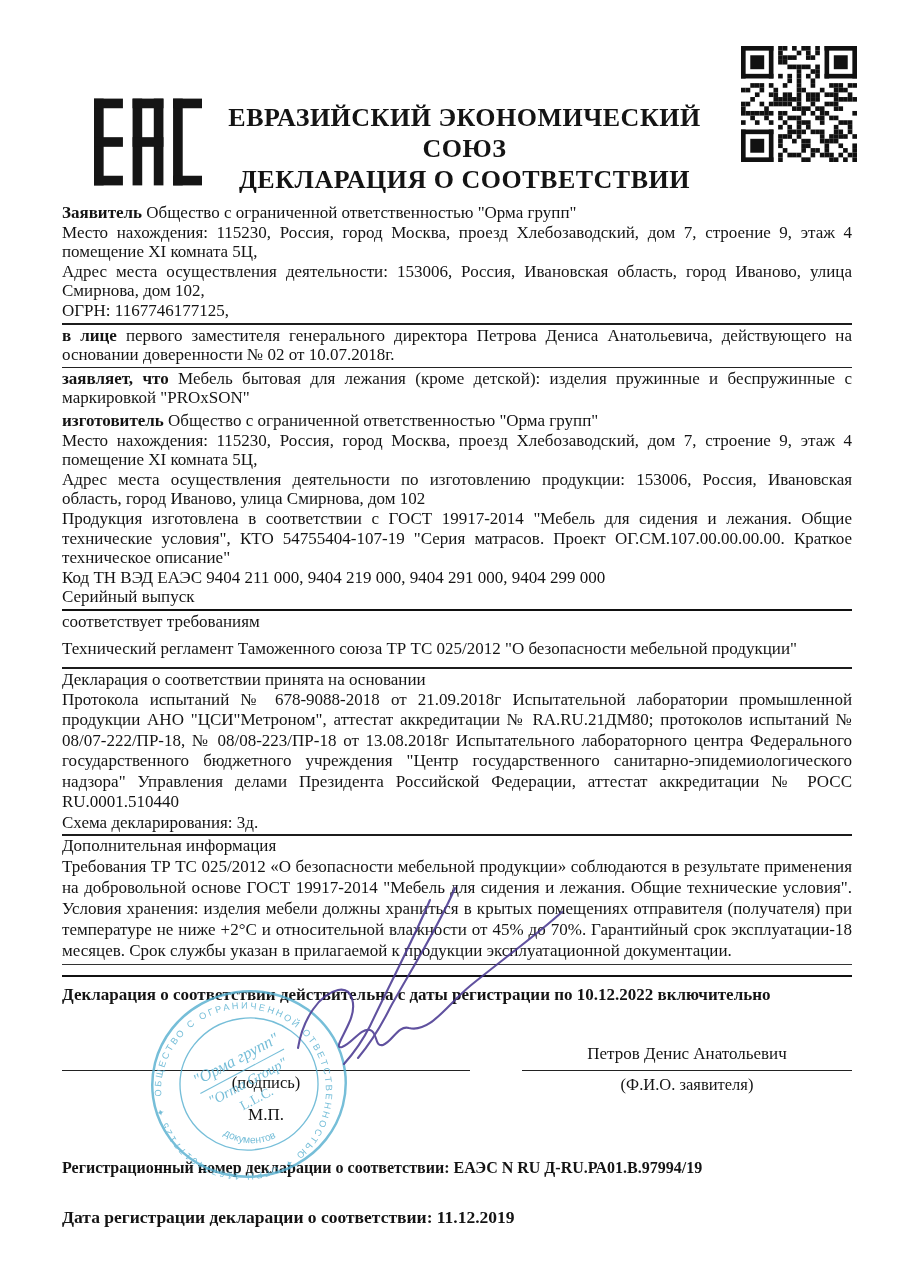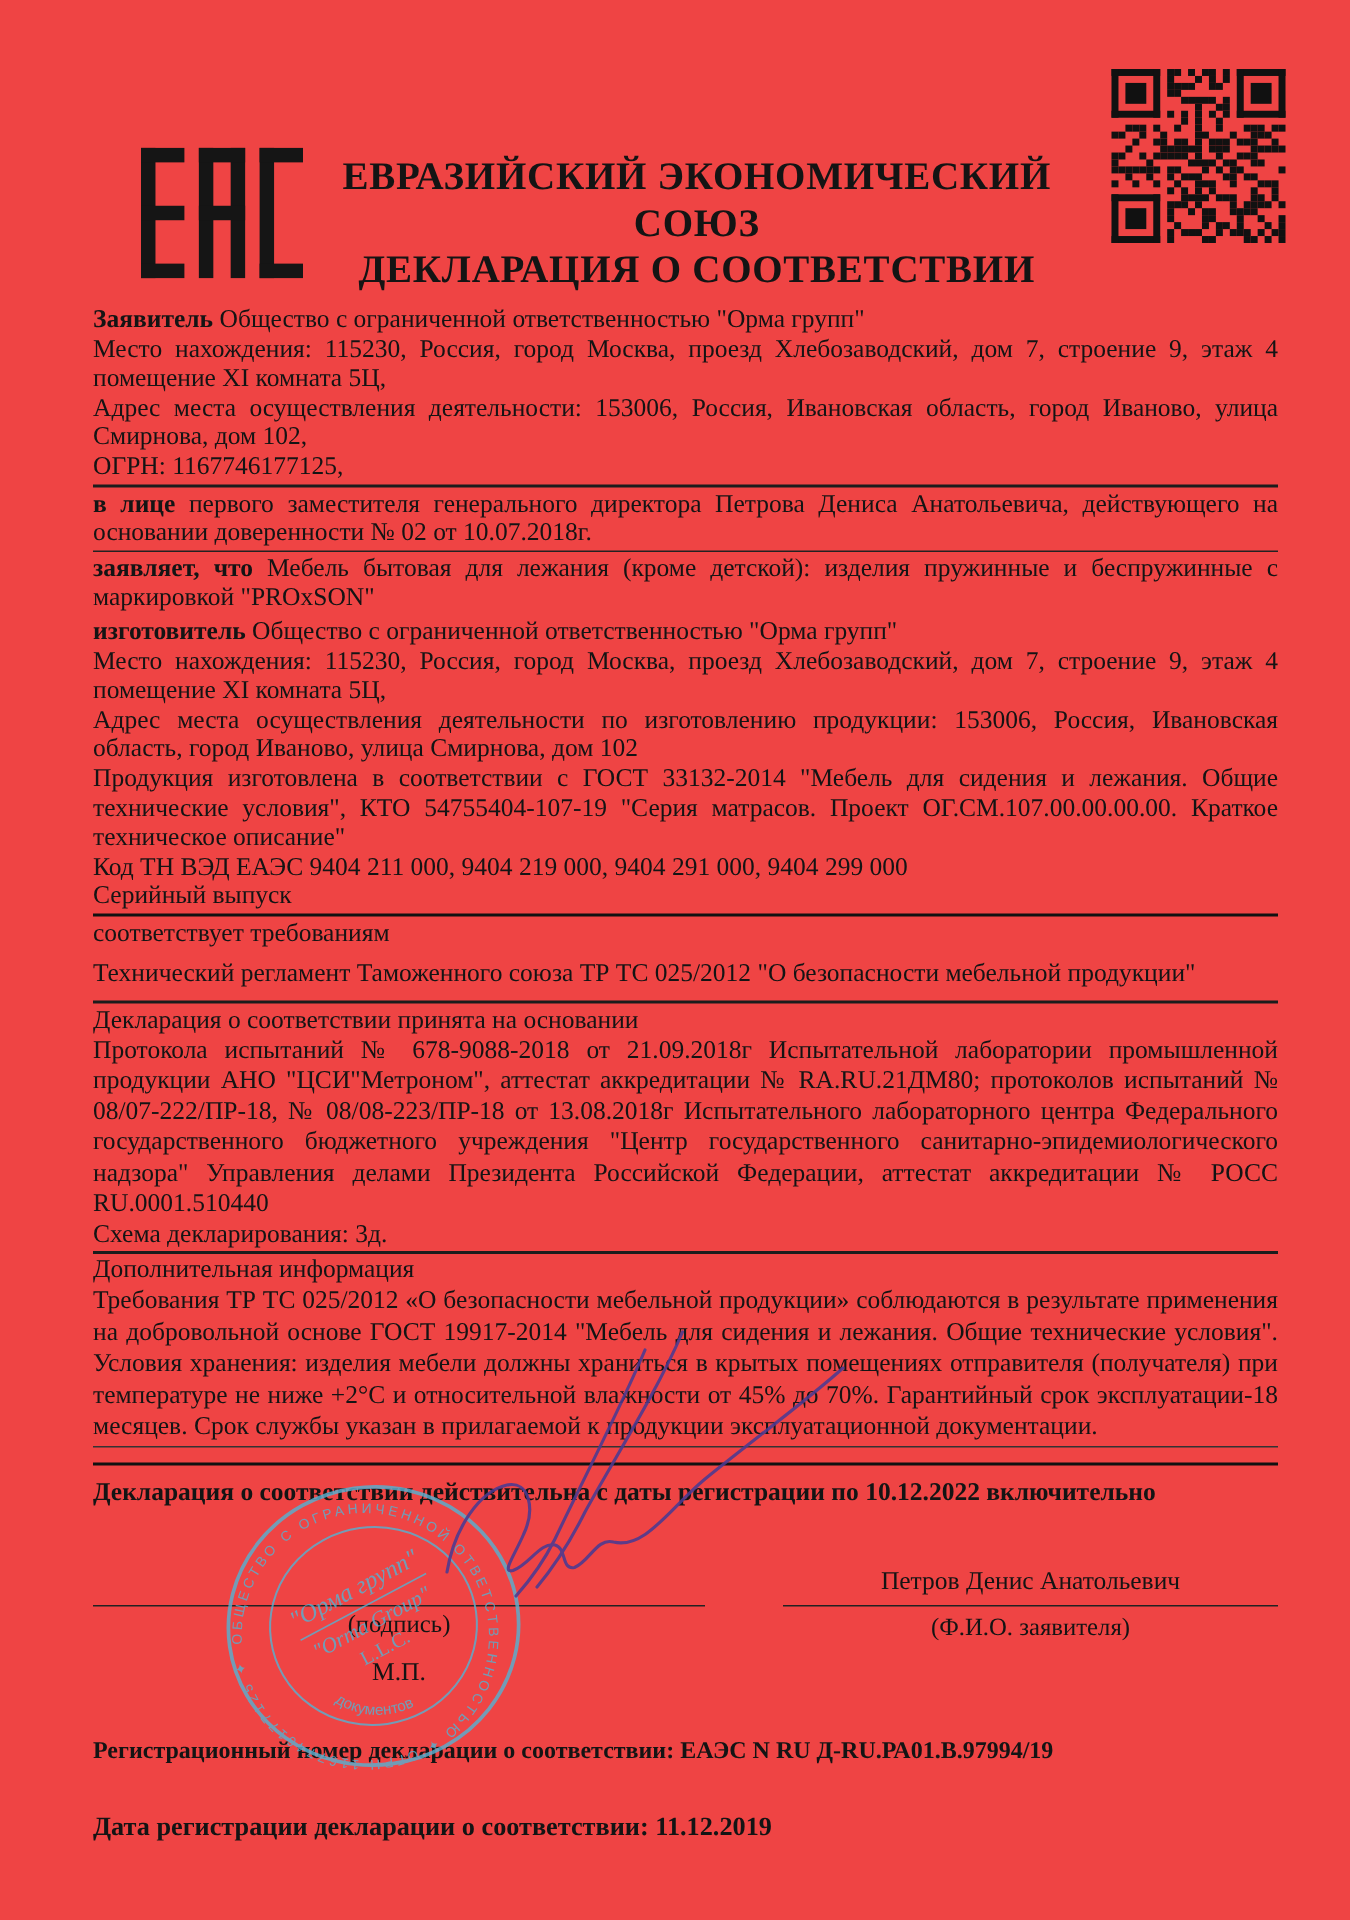--- a/index.html
+++ b/index.html
@@ -1,18 +1,18 @@
 <!DOCTYPE html>
 <html><head>
 <meta charset="utf-8">
 <style>
   html,body{margin:0;padding:0;background:#e8e8e8;}
   .page{
     position:relative;width:900px;height:1280px;margin:0 auto;
-    background:#ef4444;color:#141414;overflow:hidden;
+    background:#ffffff;color:#141414;overflow:hidden;
     font-family:"Liberation Serif","DejaVu Serif",serif;
     font-size:17px;line-height:19.6px;
   }
   .content{position:absolute;left:62px;top:40px;width:790px;}
   
   .header{position:relative;height:162px;}
   .eac-logo{position:absolute;left:32px;top:58px;width:108px;height:88px;}
   .titles{position:absolute;left:150px;right:135px;top:62px;text-align:center;
     font-weight:bold;font-size:26px;line-height:31px;letter-spacing:.5px;}
   .qr{position:absolute;right:-8px;top:6px;width:122px;height:116px;}
@@ -308,21 +308,21 @@
     </div>
 
     <div class="sec">
       <p class="para"><b>заявляет, что</b> <span>Мебель бытовая для лежания (кроме детской): изделия пружинные и беспружинные с маркировкой "PROxSON"</span></p>
     </div>
 
     <div class="sec rule-b-heavy">
       <p class="para"><b>изготовитель</b> <span>Общество с ограниченной ответственностью "Орма групп"</span></p>
       <p class="para">Место нахождения: 115230, Россия, город Москва, проезд Хлебозаводский, дом 7, строение 9, этаж 4 помещение XI комната 5Ц,</p>
       <p class="para">Адрес места осуществления деятельности по изготовлению продукции: 153006, Россия, Ивановская область, город Иваново, улица Смирнова, дом 102</p>
-      <p class="para">Продукция изготовлена в соответствии с ГОСТ 33132-2014 "Мебель для сидения и лежания. Общие технические условия", КТО 54755404-107-19 "Серия матрасов. Проект ОГ.СМ.107.00.00.00.00. Краткое техническое описание"</p>
+      <p class="para">Продукция изготовлена в соответствии с ГОСТ 19917-2014 "Мебель для сидения и лежания. Общие технические условия", КТО 54755404-107-19 "Серия матрасов. Проект ОГ.СМ.107.00.00.00.00. Краткое техническое описание"</p>
       <p class="para">Код ТН ВЭД ЕАЭС 9404 211 000, 9404 219 000, 9404 291 000, 9404 299 000</p>
       <p class="para">Серийный выпуск</p>
     </div>
 
     <div class="sec rule-b">
       <p class="h">соответствует требованиям</p>
       <div class="gap6"></div>
       <p class="para" style="line-height:24px;">Технический регламент Таможенного союза ТР ТС 025/2012 "О безопасности мебельной продукции"</p>
       <div class="gap4"></div>
     </div>

